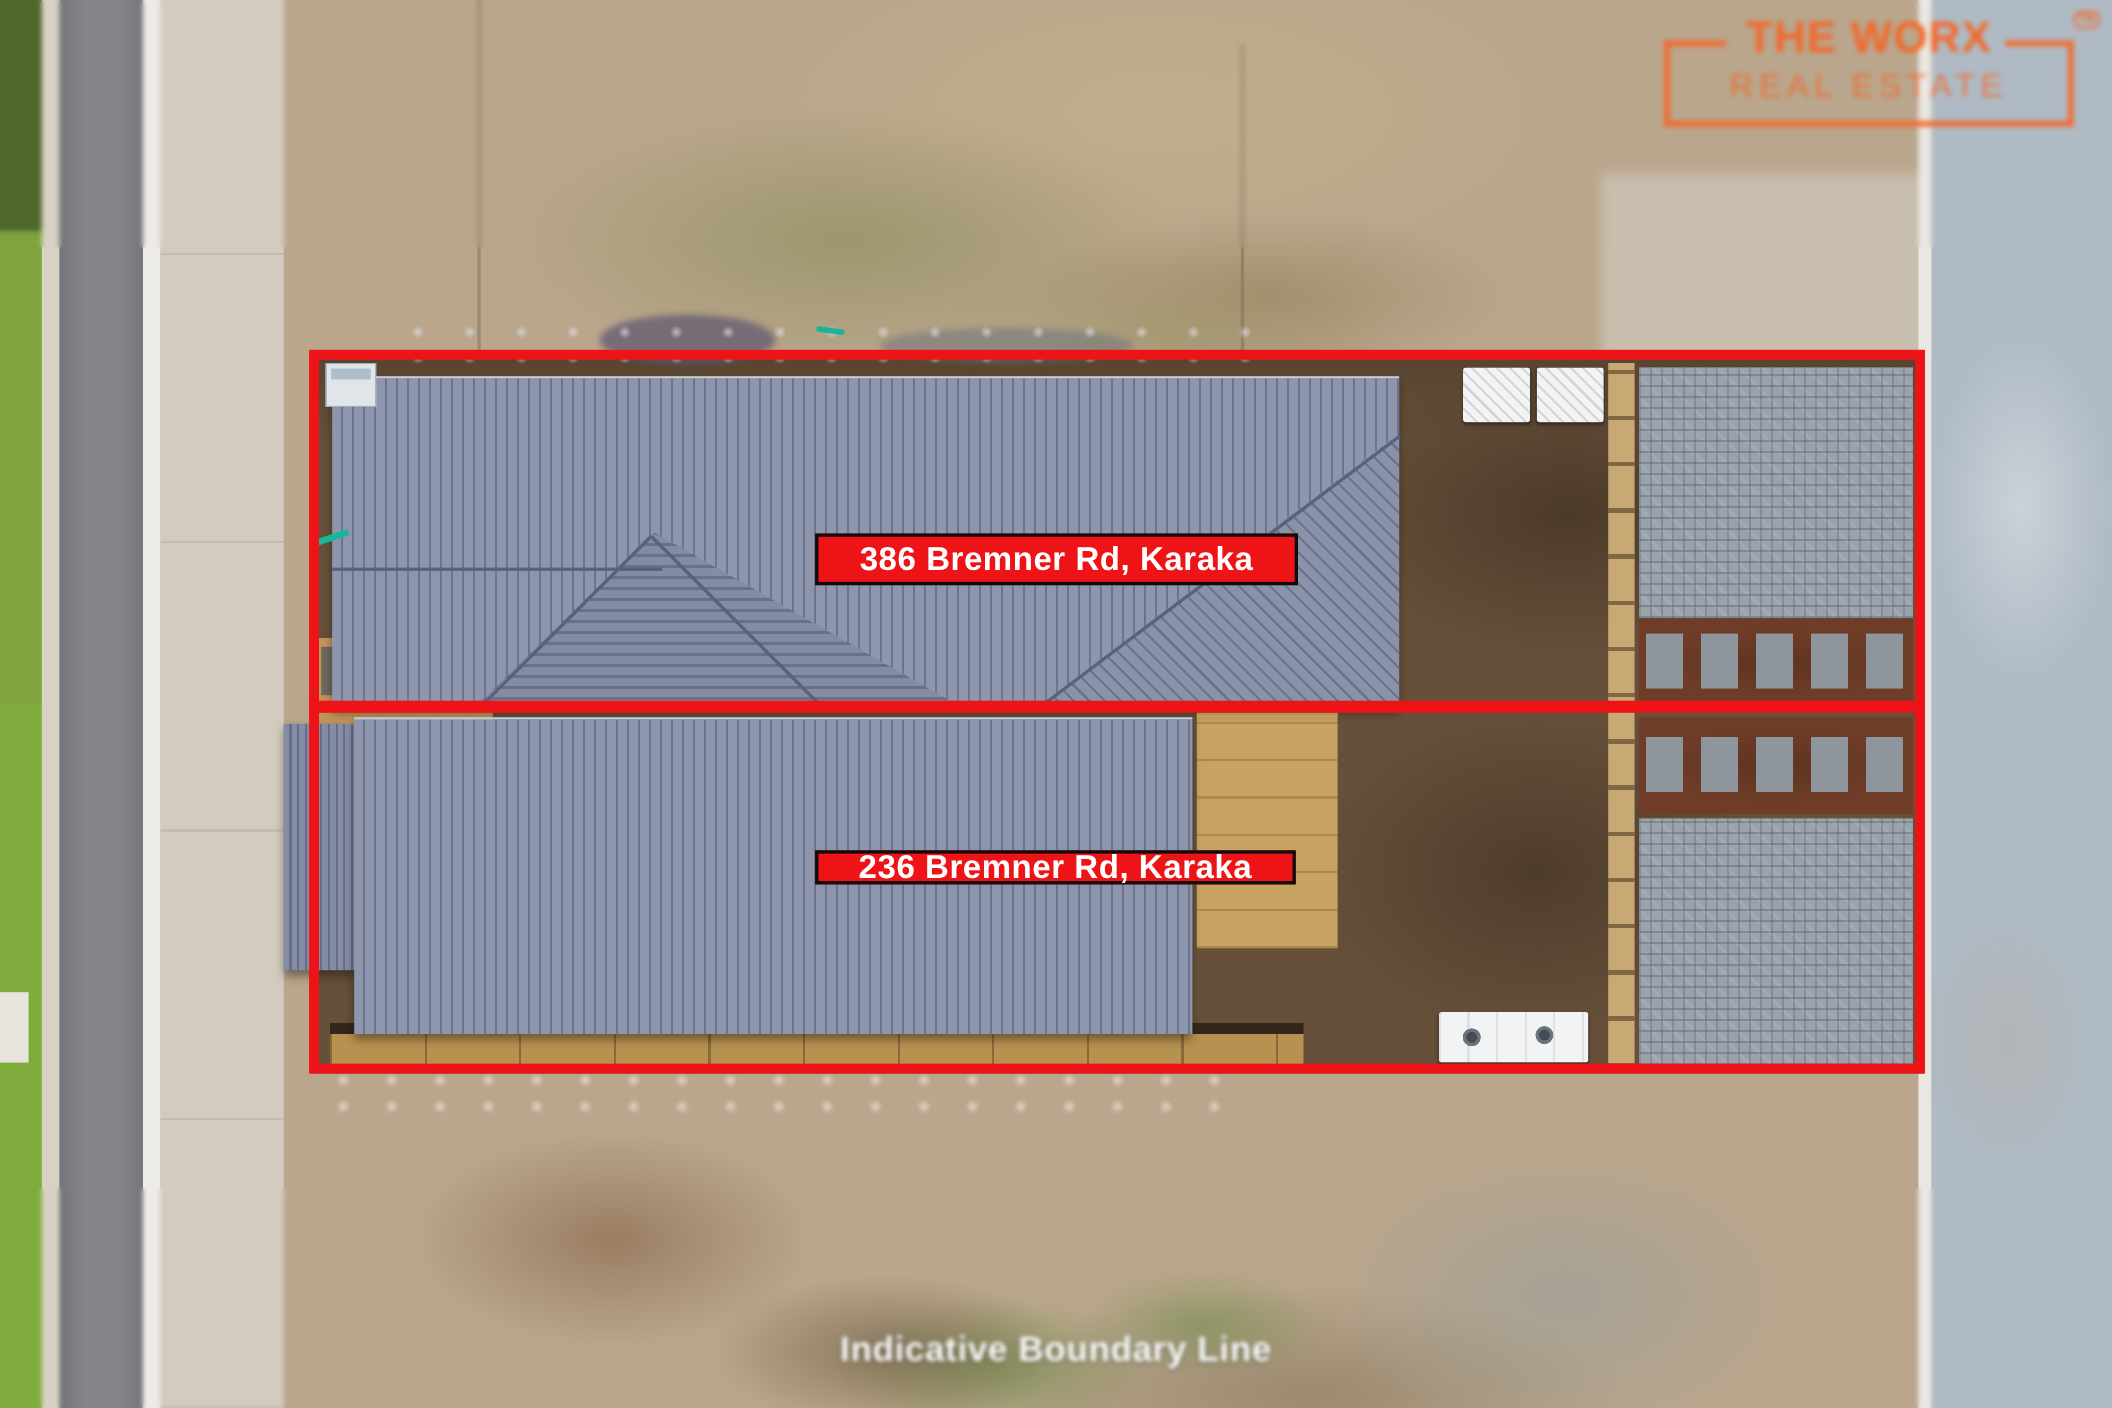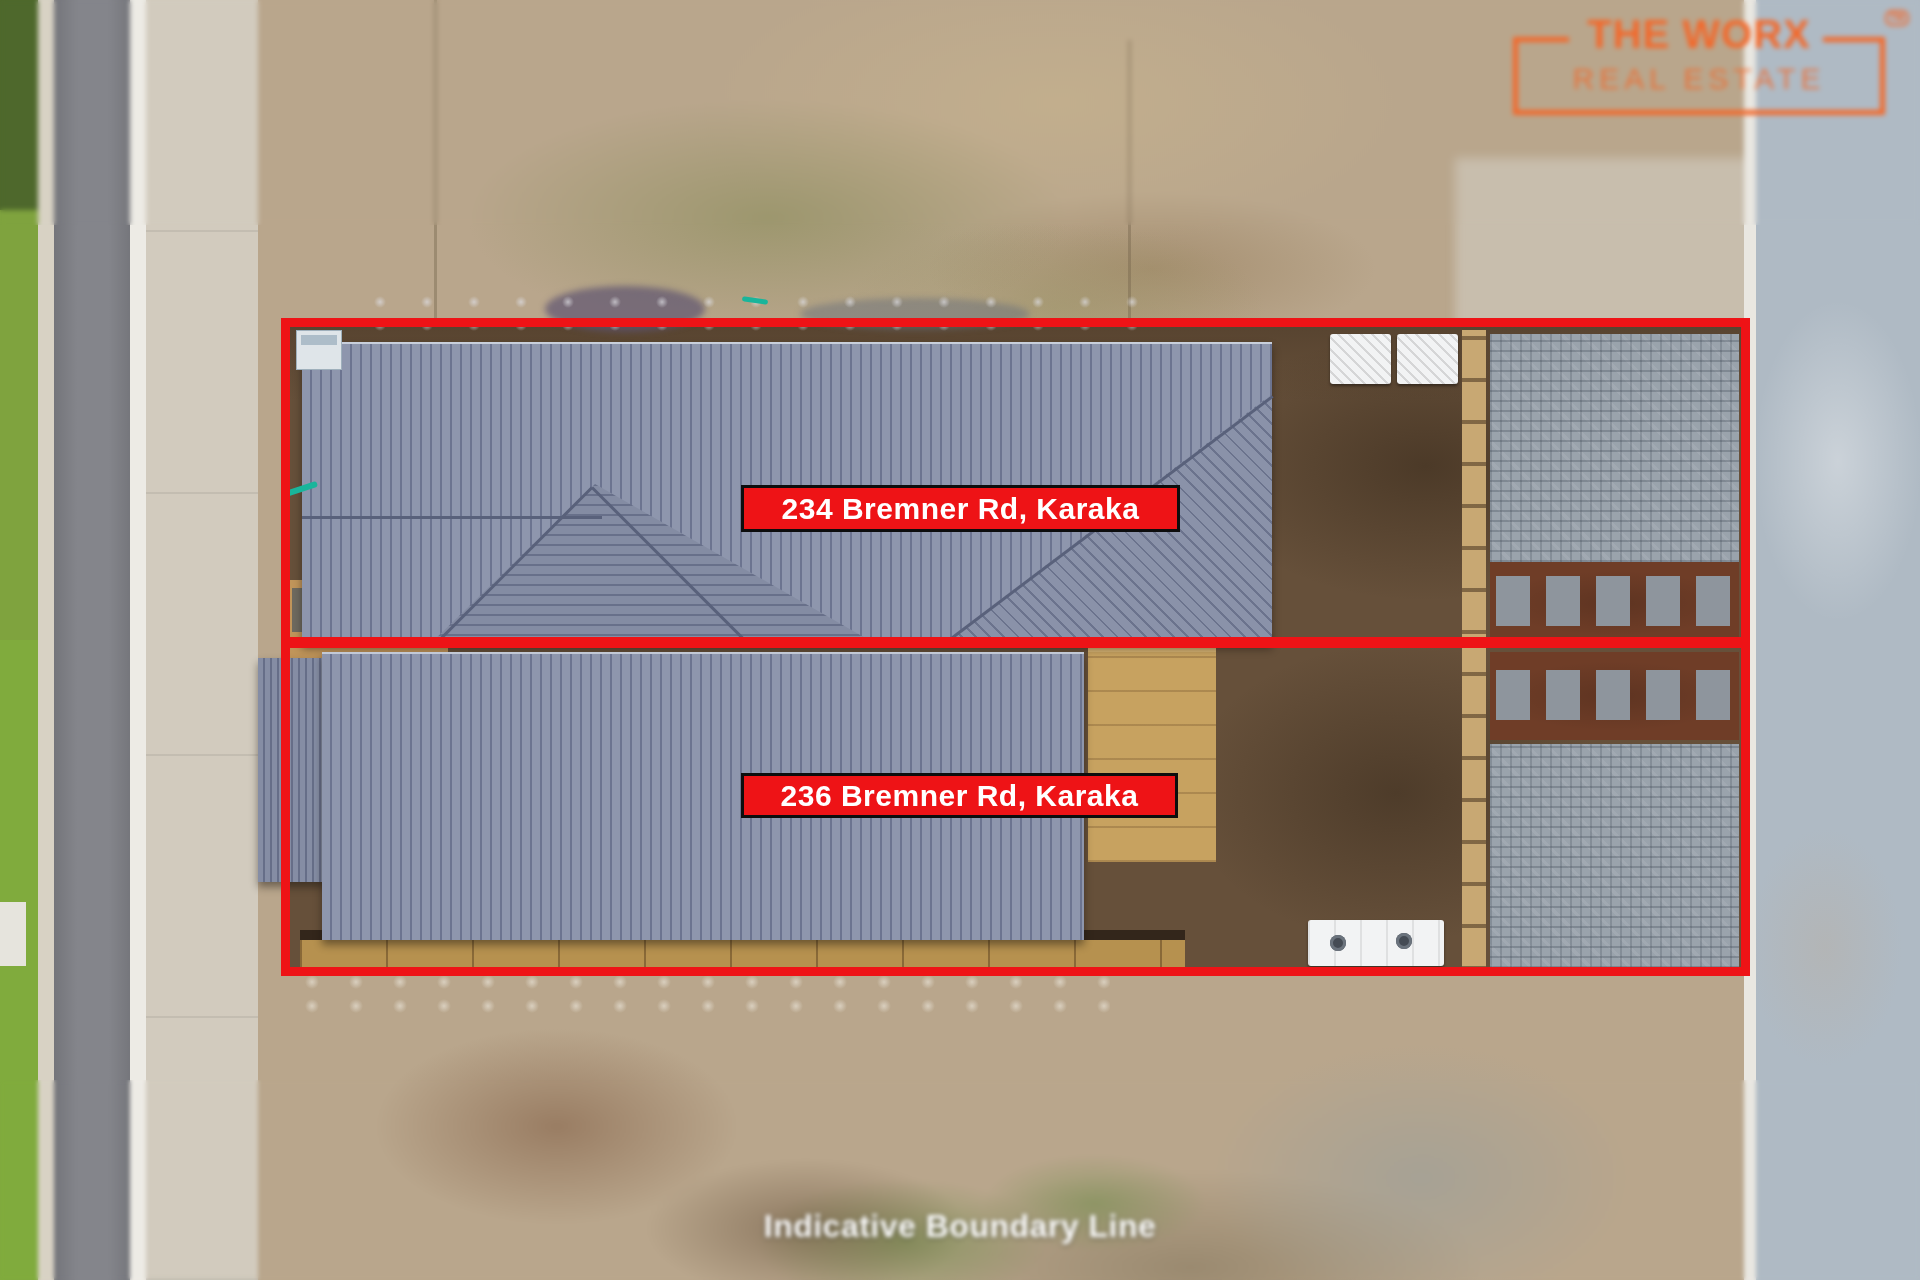--- a/index.html
+++ b/index.html
@@ -108,21 +108,21 @@
     box-shadow:inset 0 0 0 3px #6B737D;}
 
   
   .boundary-box{left:281px;top:318px;width:1469px;height:658px;
     border:9px solid #EE1316;box-sizing:border-box;}
   .boundary-divider{left:281px;top:637px;width:1469px;height:11px;background:#EE1316;}
   .addr-label{background:#EE1316;border:3px solid #0D0D0D;color:#FFFFFF;
     display:flex;align-items:center;justify-content:center;
     font-weight:700;font-size:30px;letter-spacing:.5px;white-space:nowrap;box-sizing:border-box;}
   .label-234{left:741px;top:485px;width:439px;height:47px;}
-  .label-236{left:741px;top:773px;width:437px;height:45px;}
+  .label-236{left:741px;top:773px;width:437px;height:31px;}
   .caption{left:0;top:1208px;width:1920px;text-align:center;color:#FFFFFF;
     font-weight:700;font-size:32px;letter-spacing:.5px;
     text-shadow:0 1px 4px rgba(0,0,0,.45);}
 
   .logo{left:1513px;top:10px;width:372px;height:112px;color:#F3682A;}
   .lg-seg{position:absolute;background:#F3682A;}
   .lg-title{position:absolute;left:50%;top:2px;transform:translateX(-50%);
     font-size:40px;font-weight:800;letter-spacing:1px;white-space:nowrap;}
   .lg-sub{position:absolute;left:50%;top:52px;transform:translateX(-50%);
     font-size:30px;font-weight:400;letter-spacing:5px;opacity:.82;white-space:nowrap;}
@@ -204,21 +204,21 @@
     <div class="ac-unit"></div>
   </div>
   <div class="abs ac-side" style="left:1308px;top:920px;width:136px;height:46px;">
     <div class="fan" style="left:22px;top:15px;"></div>
     <div class="fan" style="left:88px;top:13px;"></div>
   </div>
 
   <div class="abs boundary-box"></div>
   <div class="abs boundary-divider"></div>
 
-  <div class="abs addr-label label-234">234 Bremner Rd, Karaka</div>
+  <div class="abs addr-label label-234">386 Bremner Rd, Karaka</div>
   <div class="abs addr-label label-236">236 Bremner Rd, Karaka</div>
 
   <div class="abs caption">Indicative Boundary Line</div>
 
   <div class="abs logo">
     <div class="lg-seg" style="left:0;top:27px;width:56px;height:5px;"></div>
     <div class="lg-seg" style="right:0;top:27px;width:62px;height:5px;"></div>
     <div class="lg-seg" style="left:0;top:27px;width:5px;height:78px;"></div>
     <div class="lg-seg" style="right:0;top:27px;width:5px;height:78px;"></div>
     <div class="lg-seg" style="left:0;top:100px;width:100%;height:5px;"></div>

